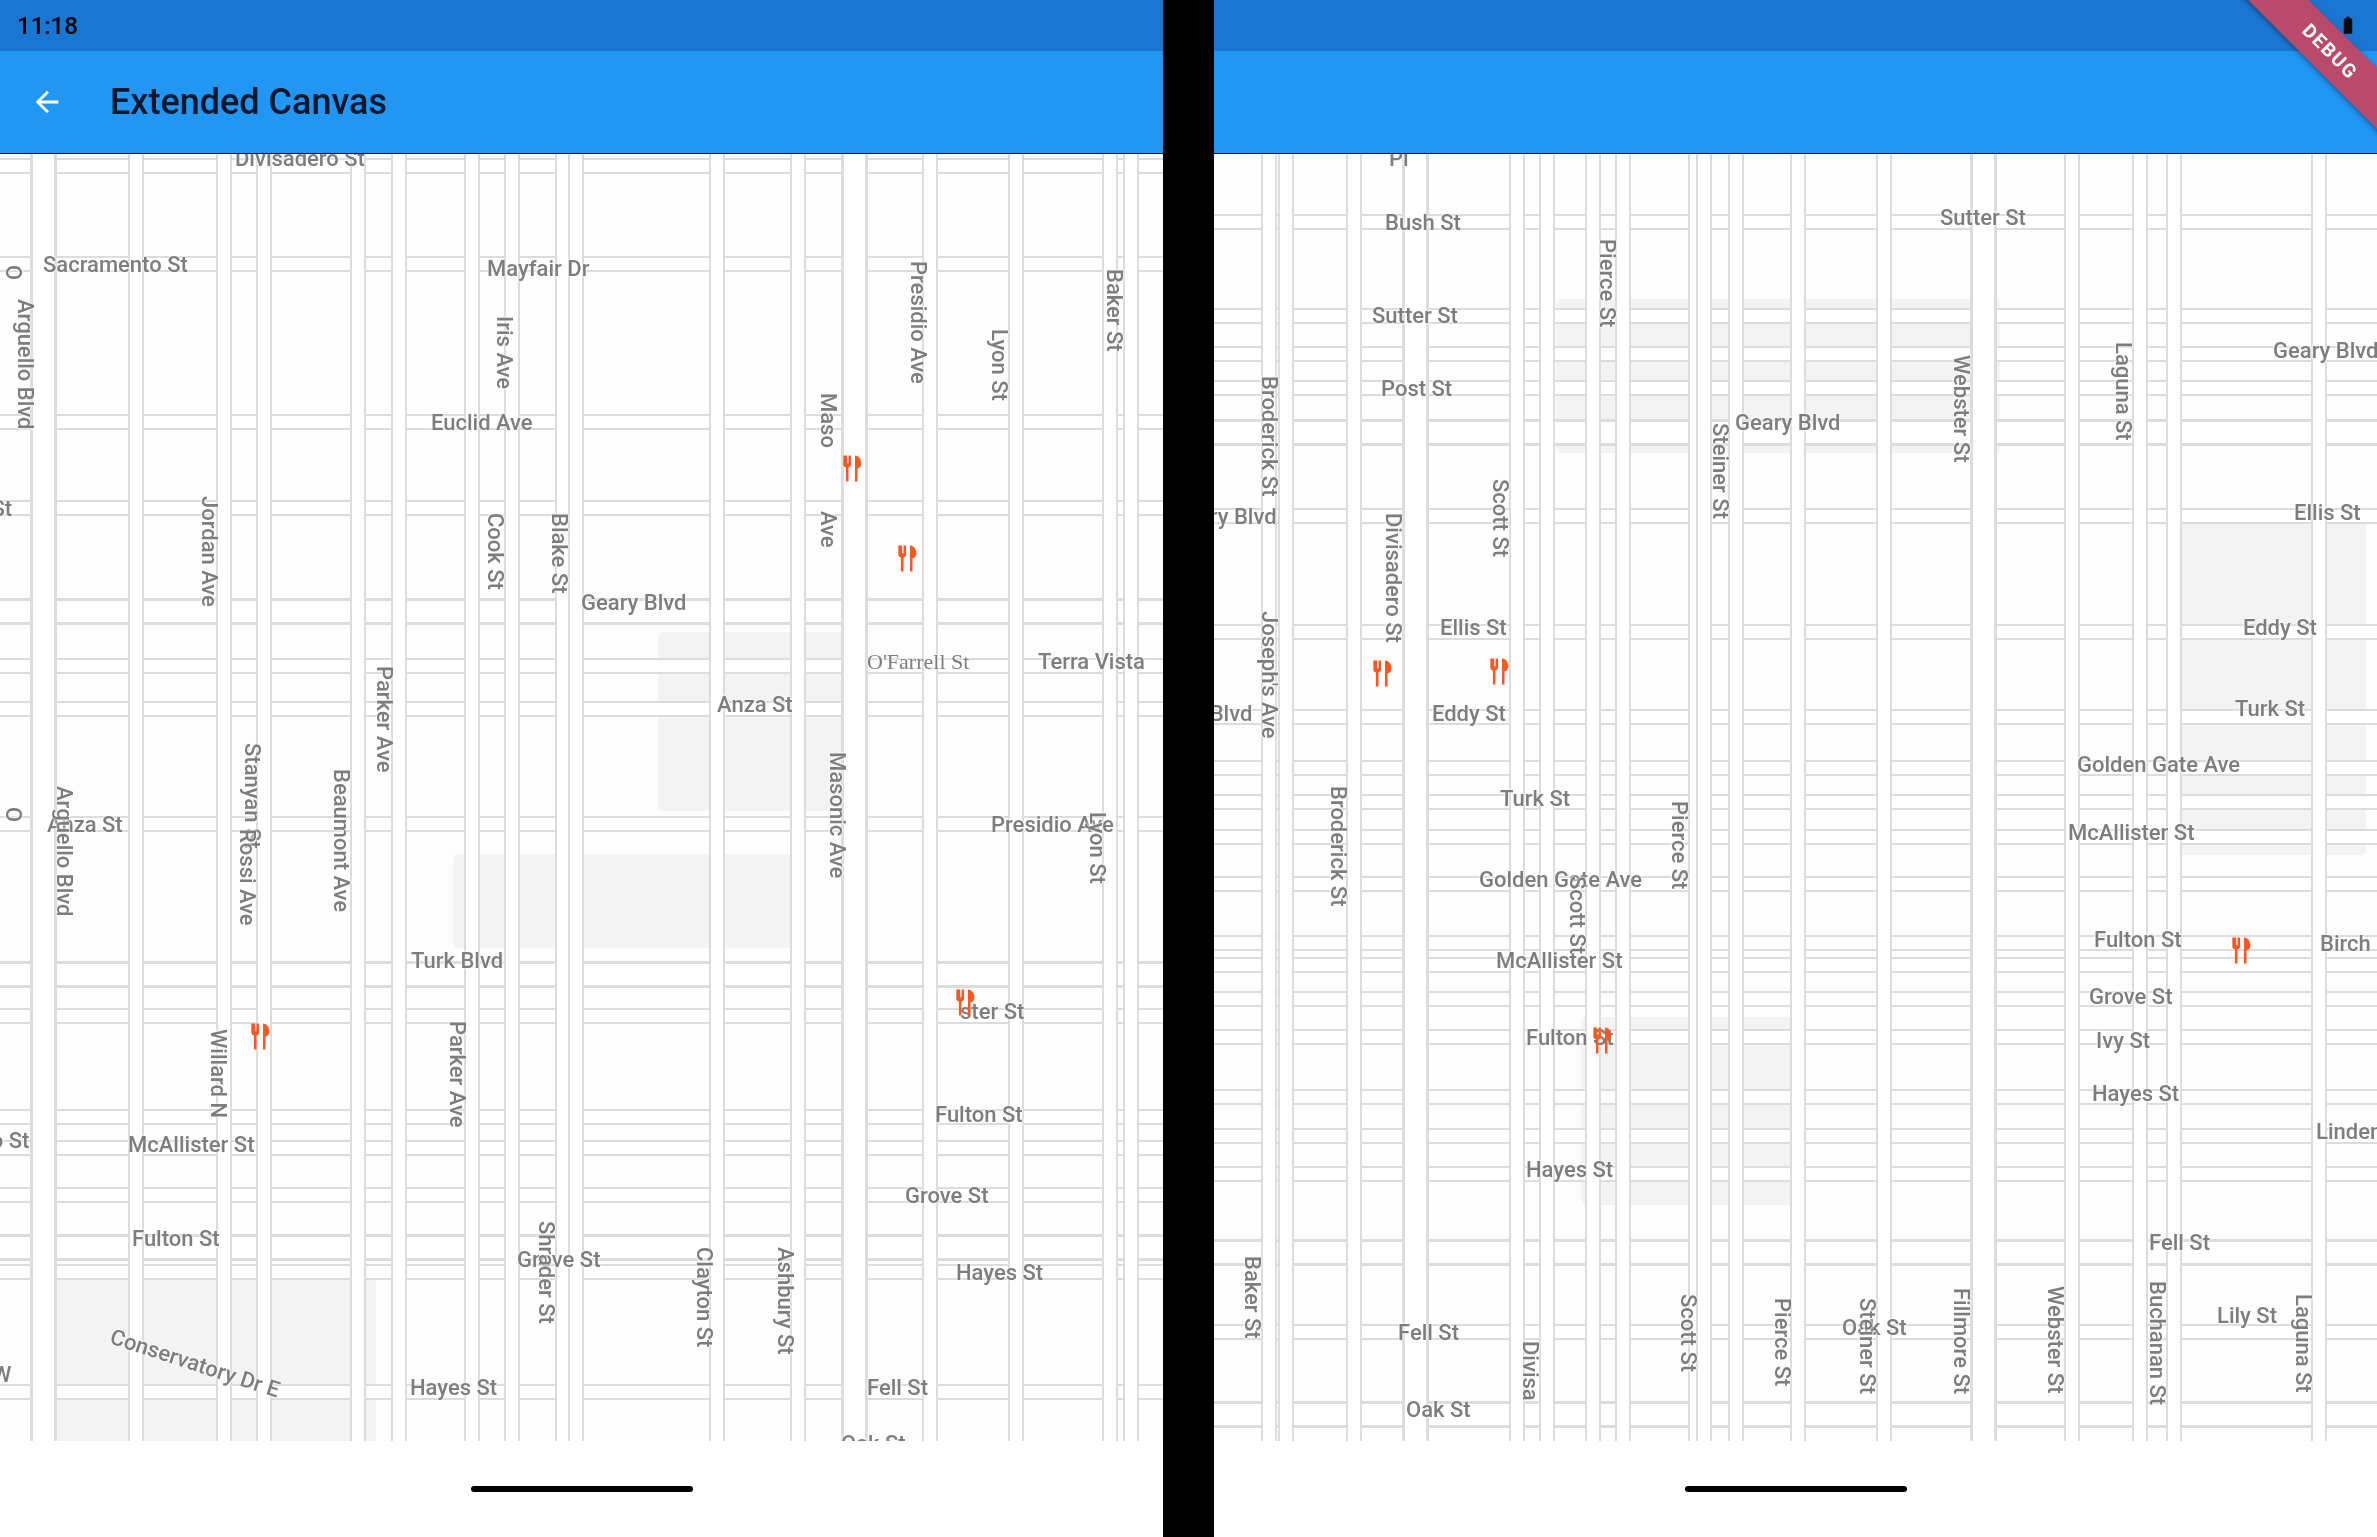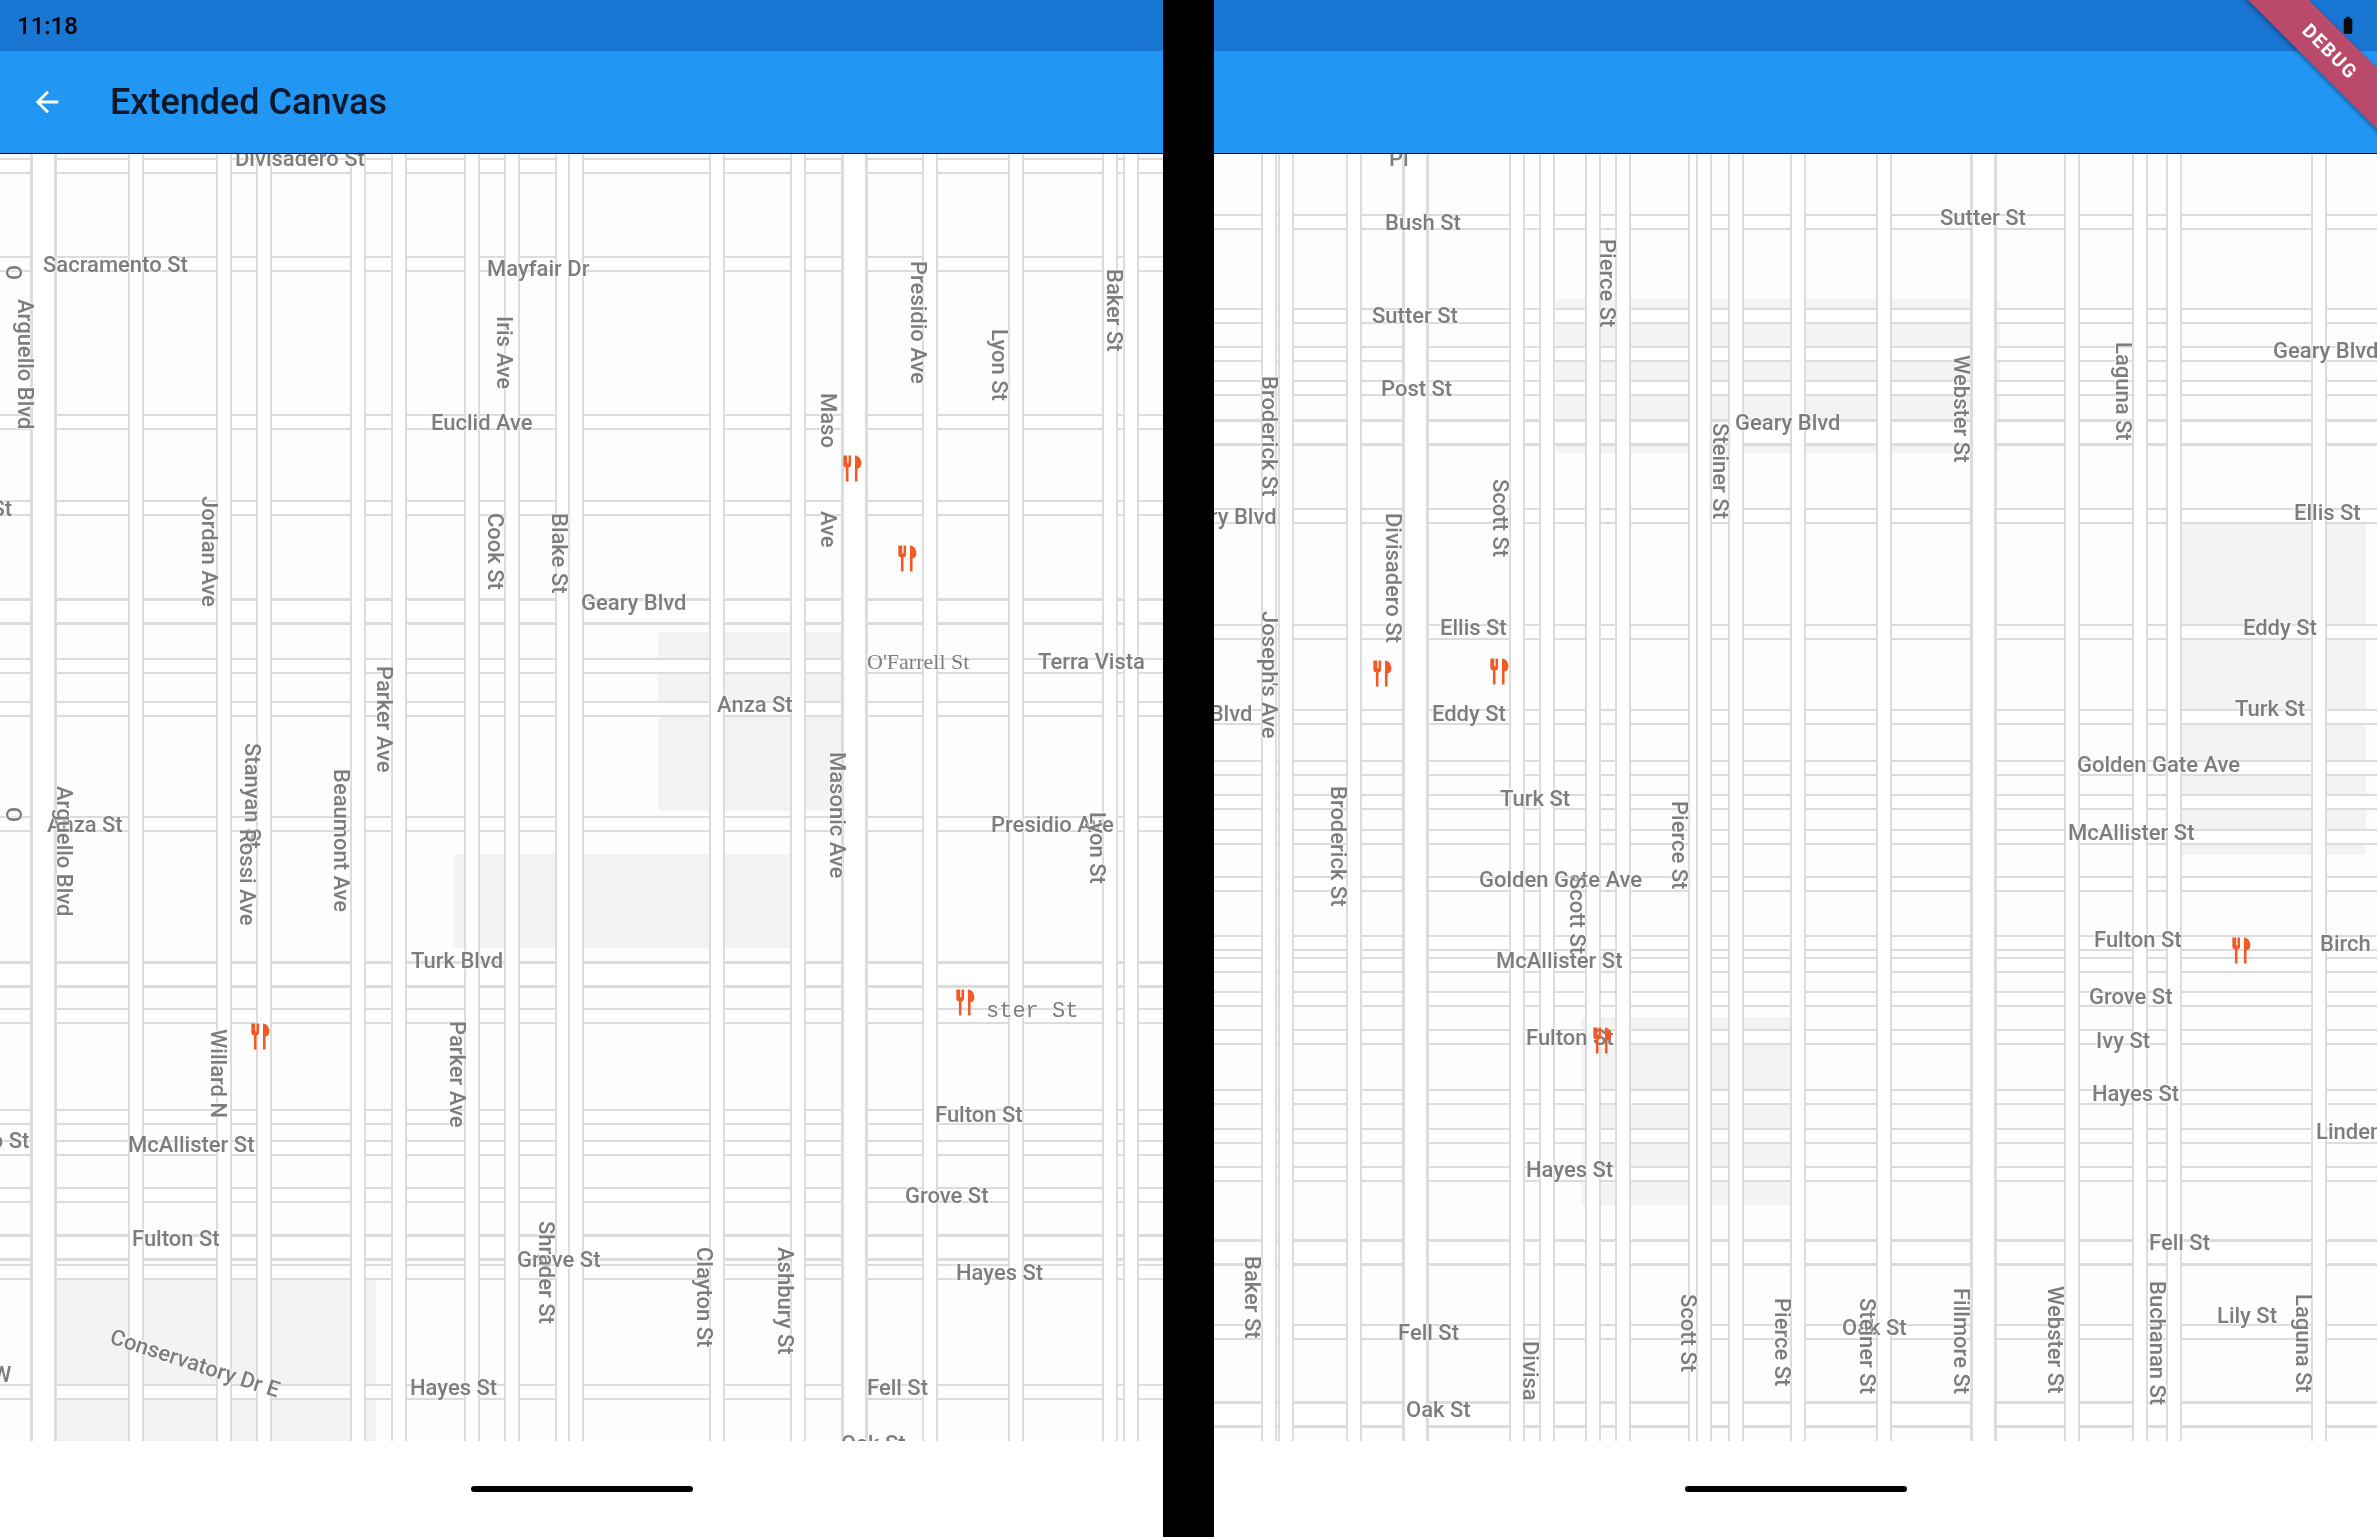--- a/index.html
+++ b/index.html
@@ -247,21 +247,21 @@
     <div class="label" style="left: 487px; top: 102px;">Mayfair Dr</div>
     <div class="label" style="left: 431px; top: 256px;">Euclid Ave</div>
     <div class="label" style="left: -8.5px; top: 342px;">St</div>
     <div class="label" style="left: 581px; top: 436px;">Geary Blvd</div>
     <div class="label" style="left: 867px; top: 495px; font-family: Liberation Serif, serif;">O'Farrell St</div>
     <div class="label" style="left: 717px; top: 538px;">Anza St</div>
     <div class="label" style="left: 1038px; top: 495px;">Terra Vista</div>
     <div class="label" style="left: 47px; top: 658px;">Anza St</div>
     <div class="label" style="left: 991px; top: 658px;">Presidio Ave</div>
     <div class="label" style="left: 411px; top: 794px;">Turk Blvd</div>
-    <div class="label" style="left: 986px; top: 845px; font-family: Liberation Mono, monospace;">ster St</div>
+    <div class="label" style="left: 960px; top: 845px;">ster St</div>
     <div class="label" style="left: 128px; top: 978px;">McAllister St</div>
     <div class="label" style="left: 935px; top: 948px;">Fulton St</div>
     <div class="label" style="left: -26px; top: 974px;">illo St</div>
     <div class="label" style="left: 905px; top: 1029px;">Grove St</div>
     <div class="label" style="left: 132px; top: 1072px;">Fulton St</div>
     <div class="label" style="left: 517px; top: 1093px;">Grove St</div>
     <div class="label" style="left: 956px; top: 1106px;">Hayes St</div>
     <div class="label" style="left: -21.3px; top: 1208px;">r W</div>
     <div class="label" style="left: 410px; top: 1221px;">Hayes St</div>
     <div class="label" style="left: 867px; top: 1221px;">Fell St</div>

